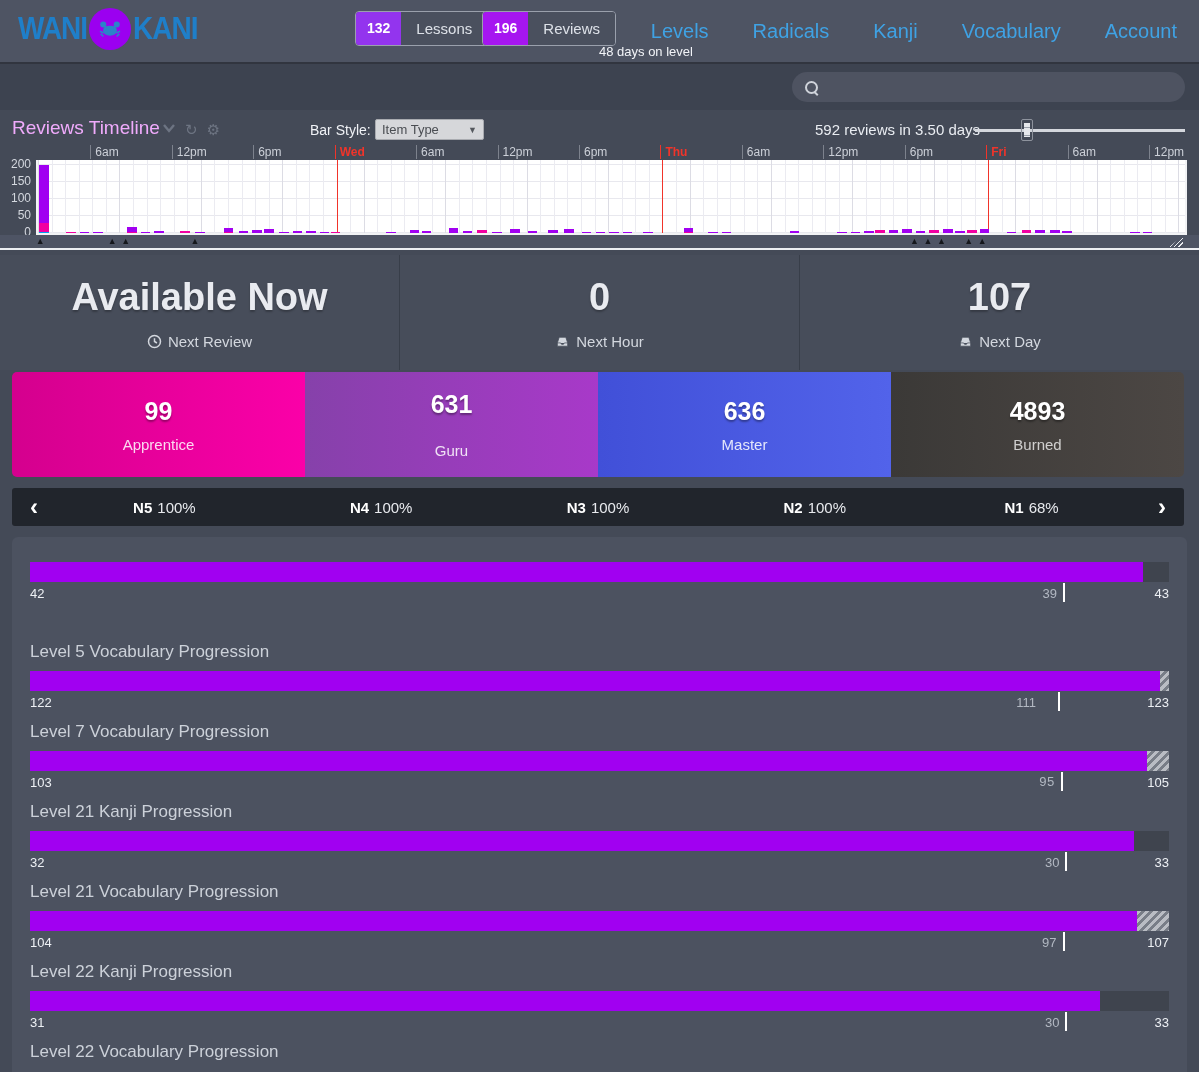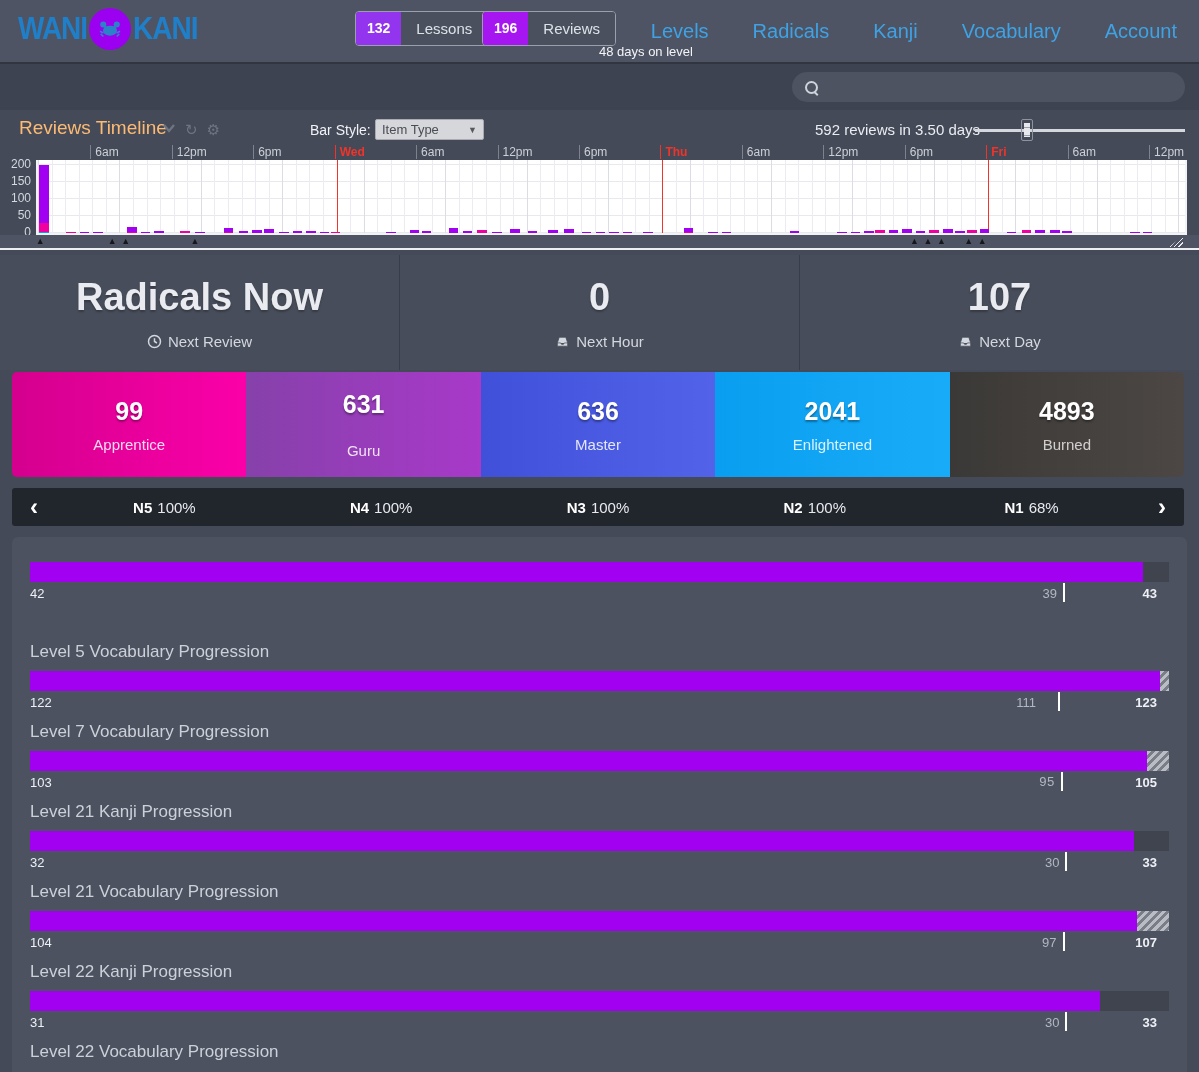--- a/index.html
+++ b/index.html
@@ -23,21 +23,21 @@
   .nav-links{position:absolute;right:22px;top:20px;display:flex;gap:44px;}
   .nav-link{color:#3fa2e4;font-size:20px;text-decoration:none;cursor:pointer;}
   .days-on-level{position:absolute;left:599px;top:44px;color:#f2f4f8;font-size:13px;}
   
   .search-row{position:absolute;left:0;top:64px;width:1199px;height:46px;background:#3d4350;}
   .search-pill{position:absolute;left:792px;top:8px;width:393px;height:30px;border-radius:16px;background:#4e5361;display:flex;align-items:center;padding:0 10px;box-sizing:border-box;}
   .mag{width:9px;height:9px;border:2px solid #cfd3da;border-radius:50%;position:relative;margin-left:3px;}
   .mag::after{content:"";position:absolute;width:2px;height:5px;background:#cfd3da;left:8px;top:8px;transform:rotate(-45deg);}
   .search-input{background:transparent;border:none;outline:none;color:#e7eaef;font-size:14px;margin-left:8px;flex:1;}
   
-  .tl-title{position:absolute;left:12px;top:117px;font-size:19px;color:#fdba74;margin-left:7px;}
+  .tl-title{position:absolute;left:12px;top:117px;font-size:19px;color:#f0abfc;}
   .tl-icons{position:absolute;left:162px;top:121px;color:#6d7482;font-size:15px;display:flex;gap:9px;}
   .tl-icons span{cursor:pointer;}
   .chev-svg{width:14px;height:14px;}
   .barstyle-label{position:absolute;left:310px;top:122px;color:#f0f2f6;font-size:14px;}
   .barstyle-select{position:absolute;left:375px;top:119px;width:109px;height:21px;background:#d6d7da;border:1px solid #a9abb0;border-radius:2px;color:#4a4d52;font-size:13px;display:flex;align-items:center;padding:0 6px;box-sizing:border-box;cursor:pointer;}
   .barstyle-select .sel-arrow{margin-left:auto;font-size:9px;color:#55585e;}
   .tl-summary{position:absolute;left:815px;top:121px;color:#e9ecf1;font-size:15px;}
   .tl-slider-track{position:absolute;left:975px;top:129px;width:210px;height:3px;background:#d4d7dd;cursor:pointer;}
   .tl-slider-handle{position:absolute;left:46px;top:-10px;width:12px;height:22px;background:#e6e8ec;border:1px solid #8e939d;border-radius:2px;background-image:repeating-linear-gradient(to bottom,transparent 0 7px,#9aa0aa 7px 8px);background-clip:content-box;padding:3px 2px;box-sizing:border-box;cursor:grab;}
   .tl-axis{position:absolute;left:0;top:145px;width:1199px;height:15px;}
@@ -86,21 +86,21 @@
   .jlpt-item span{font-weight:normal;color:#e8eaee;}
   
   .prog-panel{position:absolute;left:12px;top:537px;width:1175px;height:560px;background:#4c5260;border-radius:6px 6px 0 0;padding:25px 18px 0;box-sizing:border-box;}
   .prow{height:80px;}
   .ptitle{font-size:17px;color:#ccd1d9;margin-bottom:9px;}
   .ptrack{position:relative;height:20px;background:#3f444e;}
   .pfill{position:absolute;left:0;top:0;bottom:0;background:#a100f1;}
   .phatch{position:absolute;top:0;bottom:0;background:repeating-linear-gradient(135deg,#b9bcc3 0 3px,#787d87 3px 6px);}
   .pnums{position:relative;height:20px;margin-top:1px;font-size:13px;color:#edf0f4;}
   .pnum-left{position:absolute;left:0;top:3px;}
-  .pnum-right{position:absolute;right:12px;top:3px;font-weight:bold;}
+  .pnum-right{position:absolute;right:0;top:3px;}
   .ptick{position:absolute;top:0;width:2px;height:19px;background:#fff;}
   .pmark{position:absolute;top:3px;color:#b2b8c2;}
 </style>
 </head>
 <body>
 
 <div class="navbar">
   <div class="logo">
     <span class="logo-text">WANI</span>
     <span class="logo-circle">
@@ -377,21 +377,21 @@
     <span class="tri" style="left: 190.458px;">▲</span>
     <span class="tri" style="left: 909.878px;">▲</span>
     <span class="tri" style="left: 923.452px;">▲</span>
     <span class="tri" style="left: 937.026px;">▲</span>
     <span class="tri" style="left: 964.174px;">▲</span>
     <span class="tri" style="left: 977.748px;">▲</span>
   </div>
 
 <div class="stats-row">
   <div class="stat-cell">
-    <div class="stat-value">Radicals Now</div>
+    <div class="stat-value">Available Now</div>
     <div class="stat-label">
       <svg width="15" height="15" viewBox="0 0 16 16">
           <circle cx="8" cy="8" r="6.4" fill="none" stroke="#d3d7de" stroke-width="1.6"></circle>
           <polyline points="8,4.5 8,8 10.6,9.6" fill="none" stroke="#d3d7de" stroke-width="1.6"></polyline>
         </svg>
       <span>Next Review</span>
     </div>
   </div>
   <div class="stat-cell">
     <div class="stat-value">0</div>
@@ -418,24 +418,20 @@
     <div class="srs-count">99</div>
     <div class="srs-label">Apprentice</div>
   </div>
   <div class="srs-cell srs-guru">
     <div class="srs-count">631</div>
     <div class="srs-label">Guru</div>
   </div>
   <div class="srs-cell srs-master">
     <div class="srs-count">636</div>
     <div class="srs-label">Master</div>
-  </div>
-  <div class="srs-cell srs-enlightened">
-    <div class="srs-count">2041</div>
-    <div class="srs-label">Enlightened</div>
   </div>
   <div class="srs-cell srs-burned">
     <div class="srs-count">4893</div>
     <div class="srs-label">Burned</div>
   </div>
 </div>
 
 <div class="jlpt-bar">
   <div class="jlpt-chev">‹</div>
   <div class="jlpt-item"><b>N5</b><span>100%</span></div>

